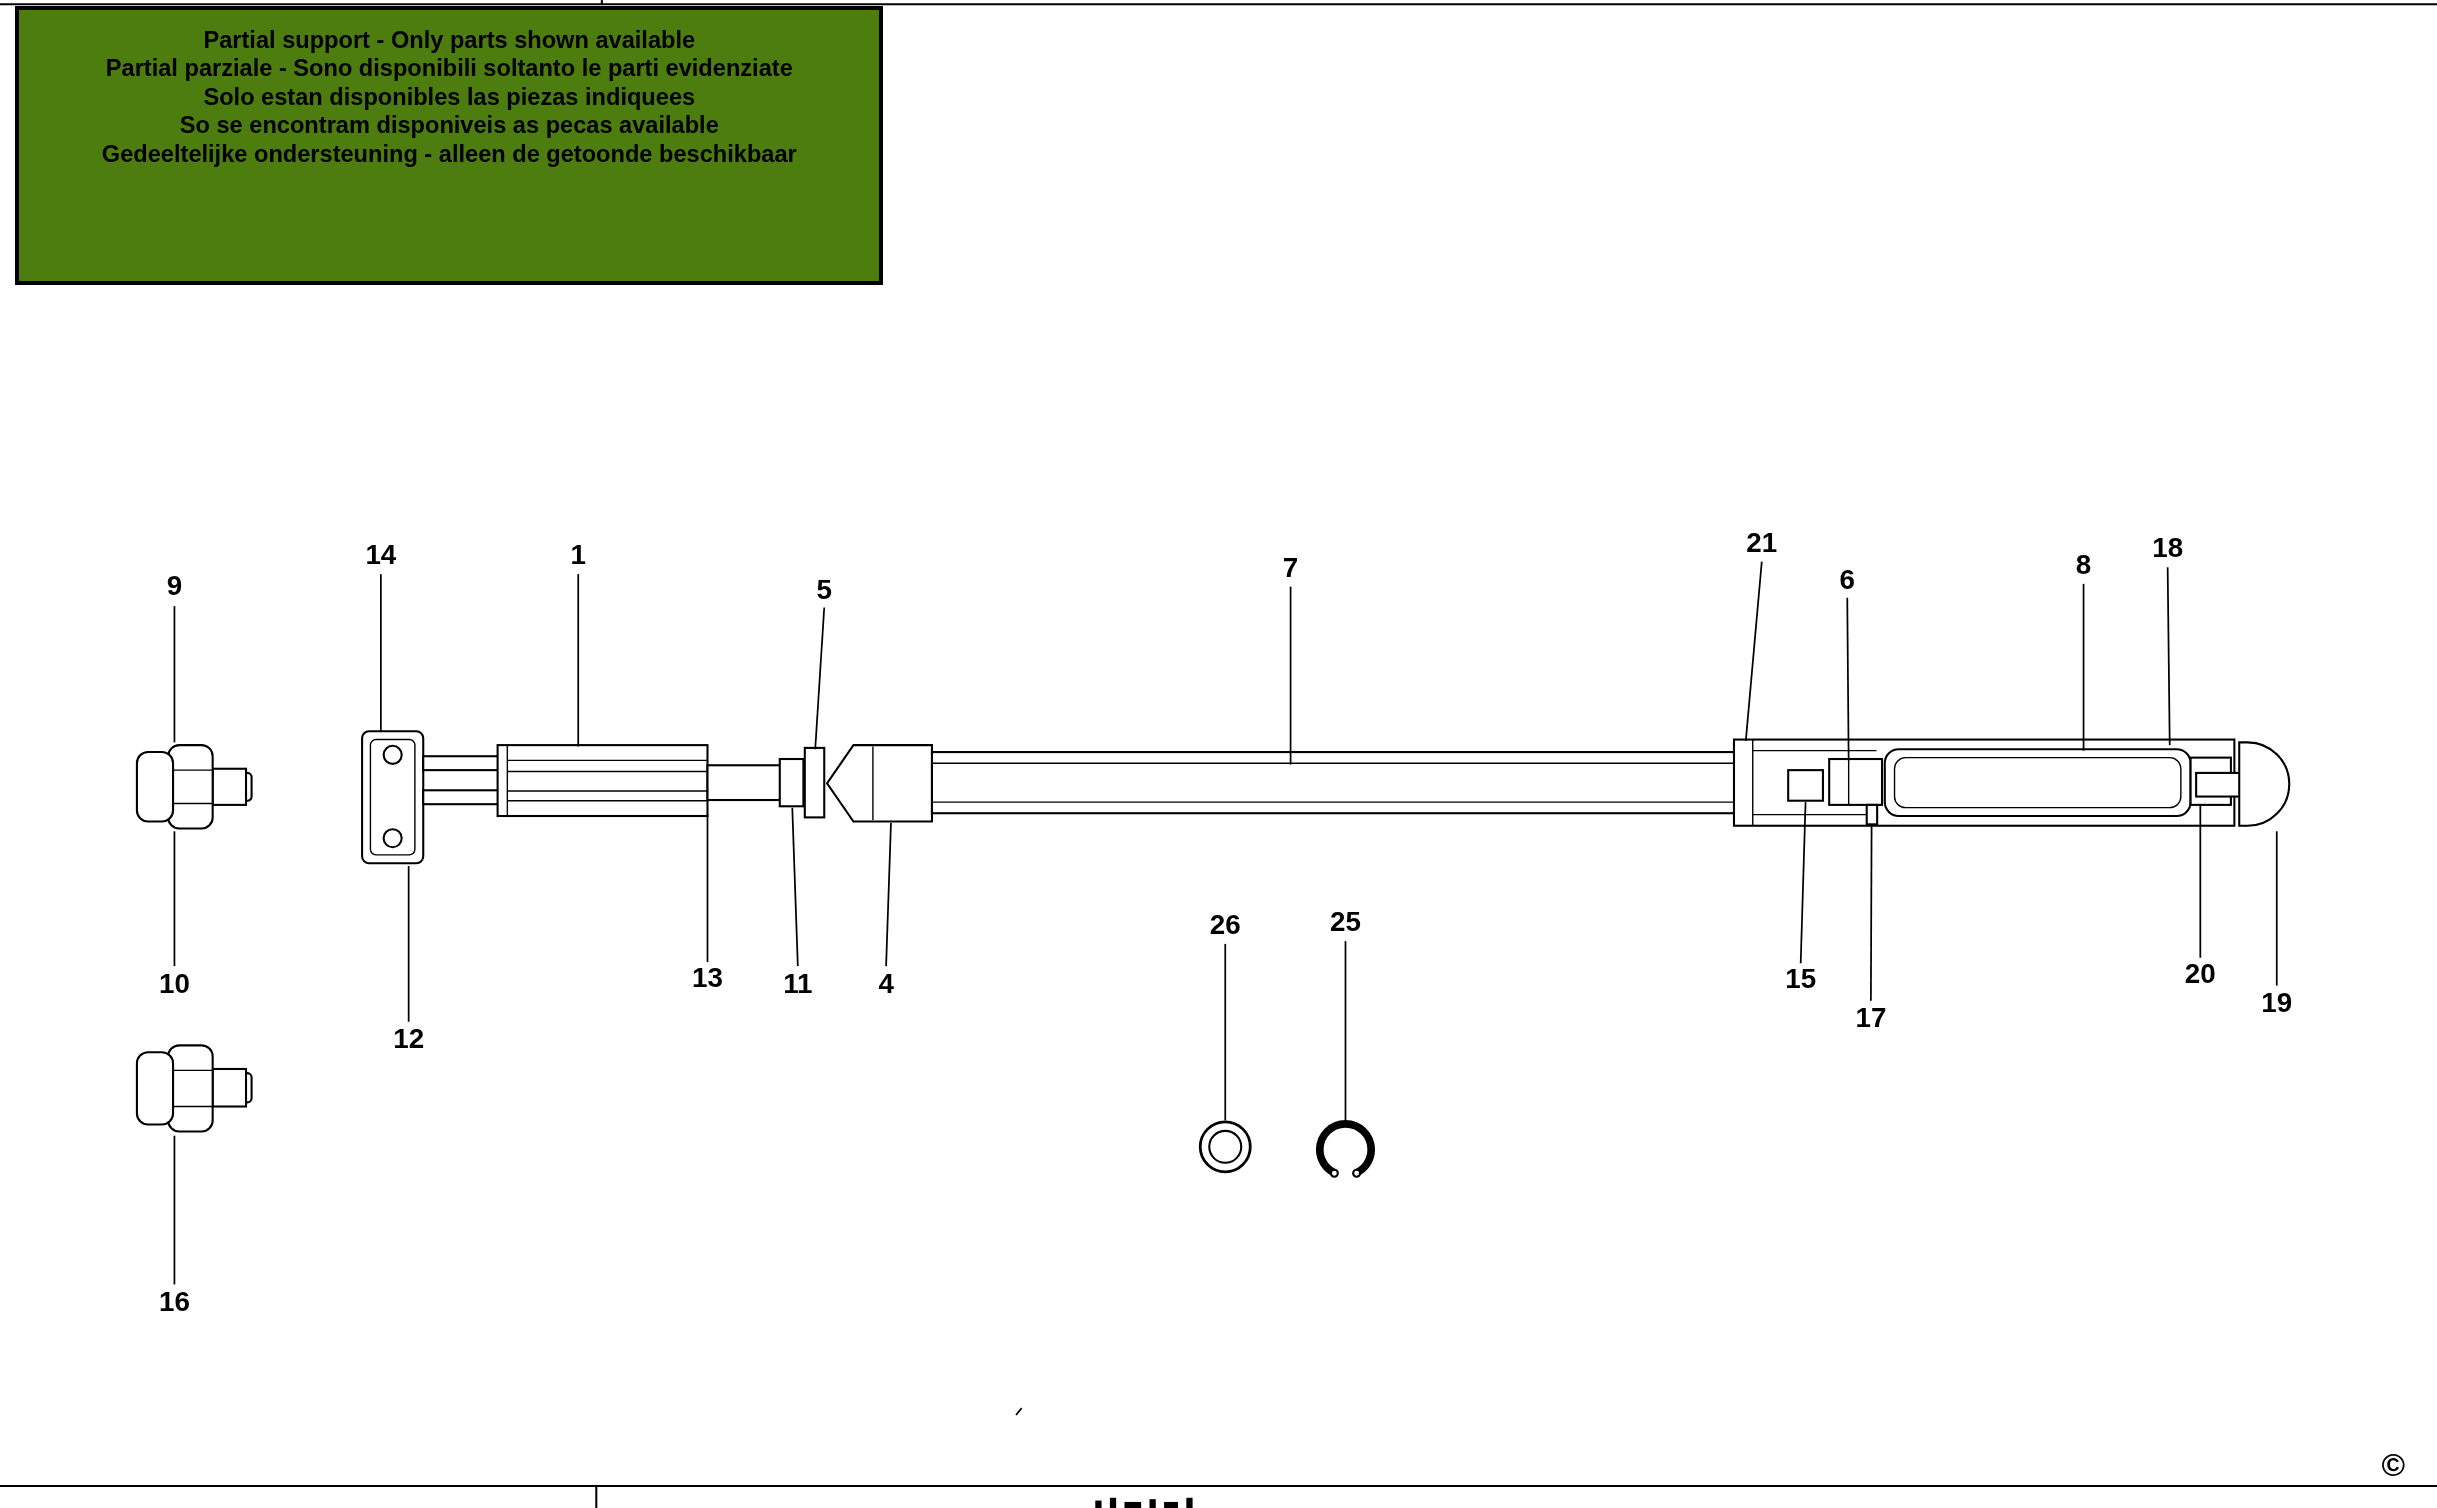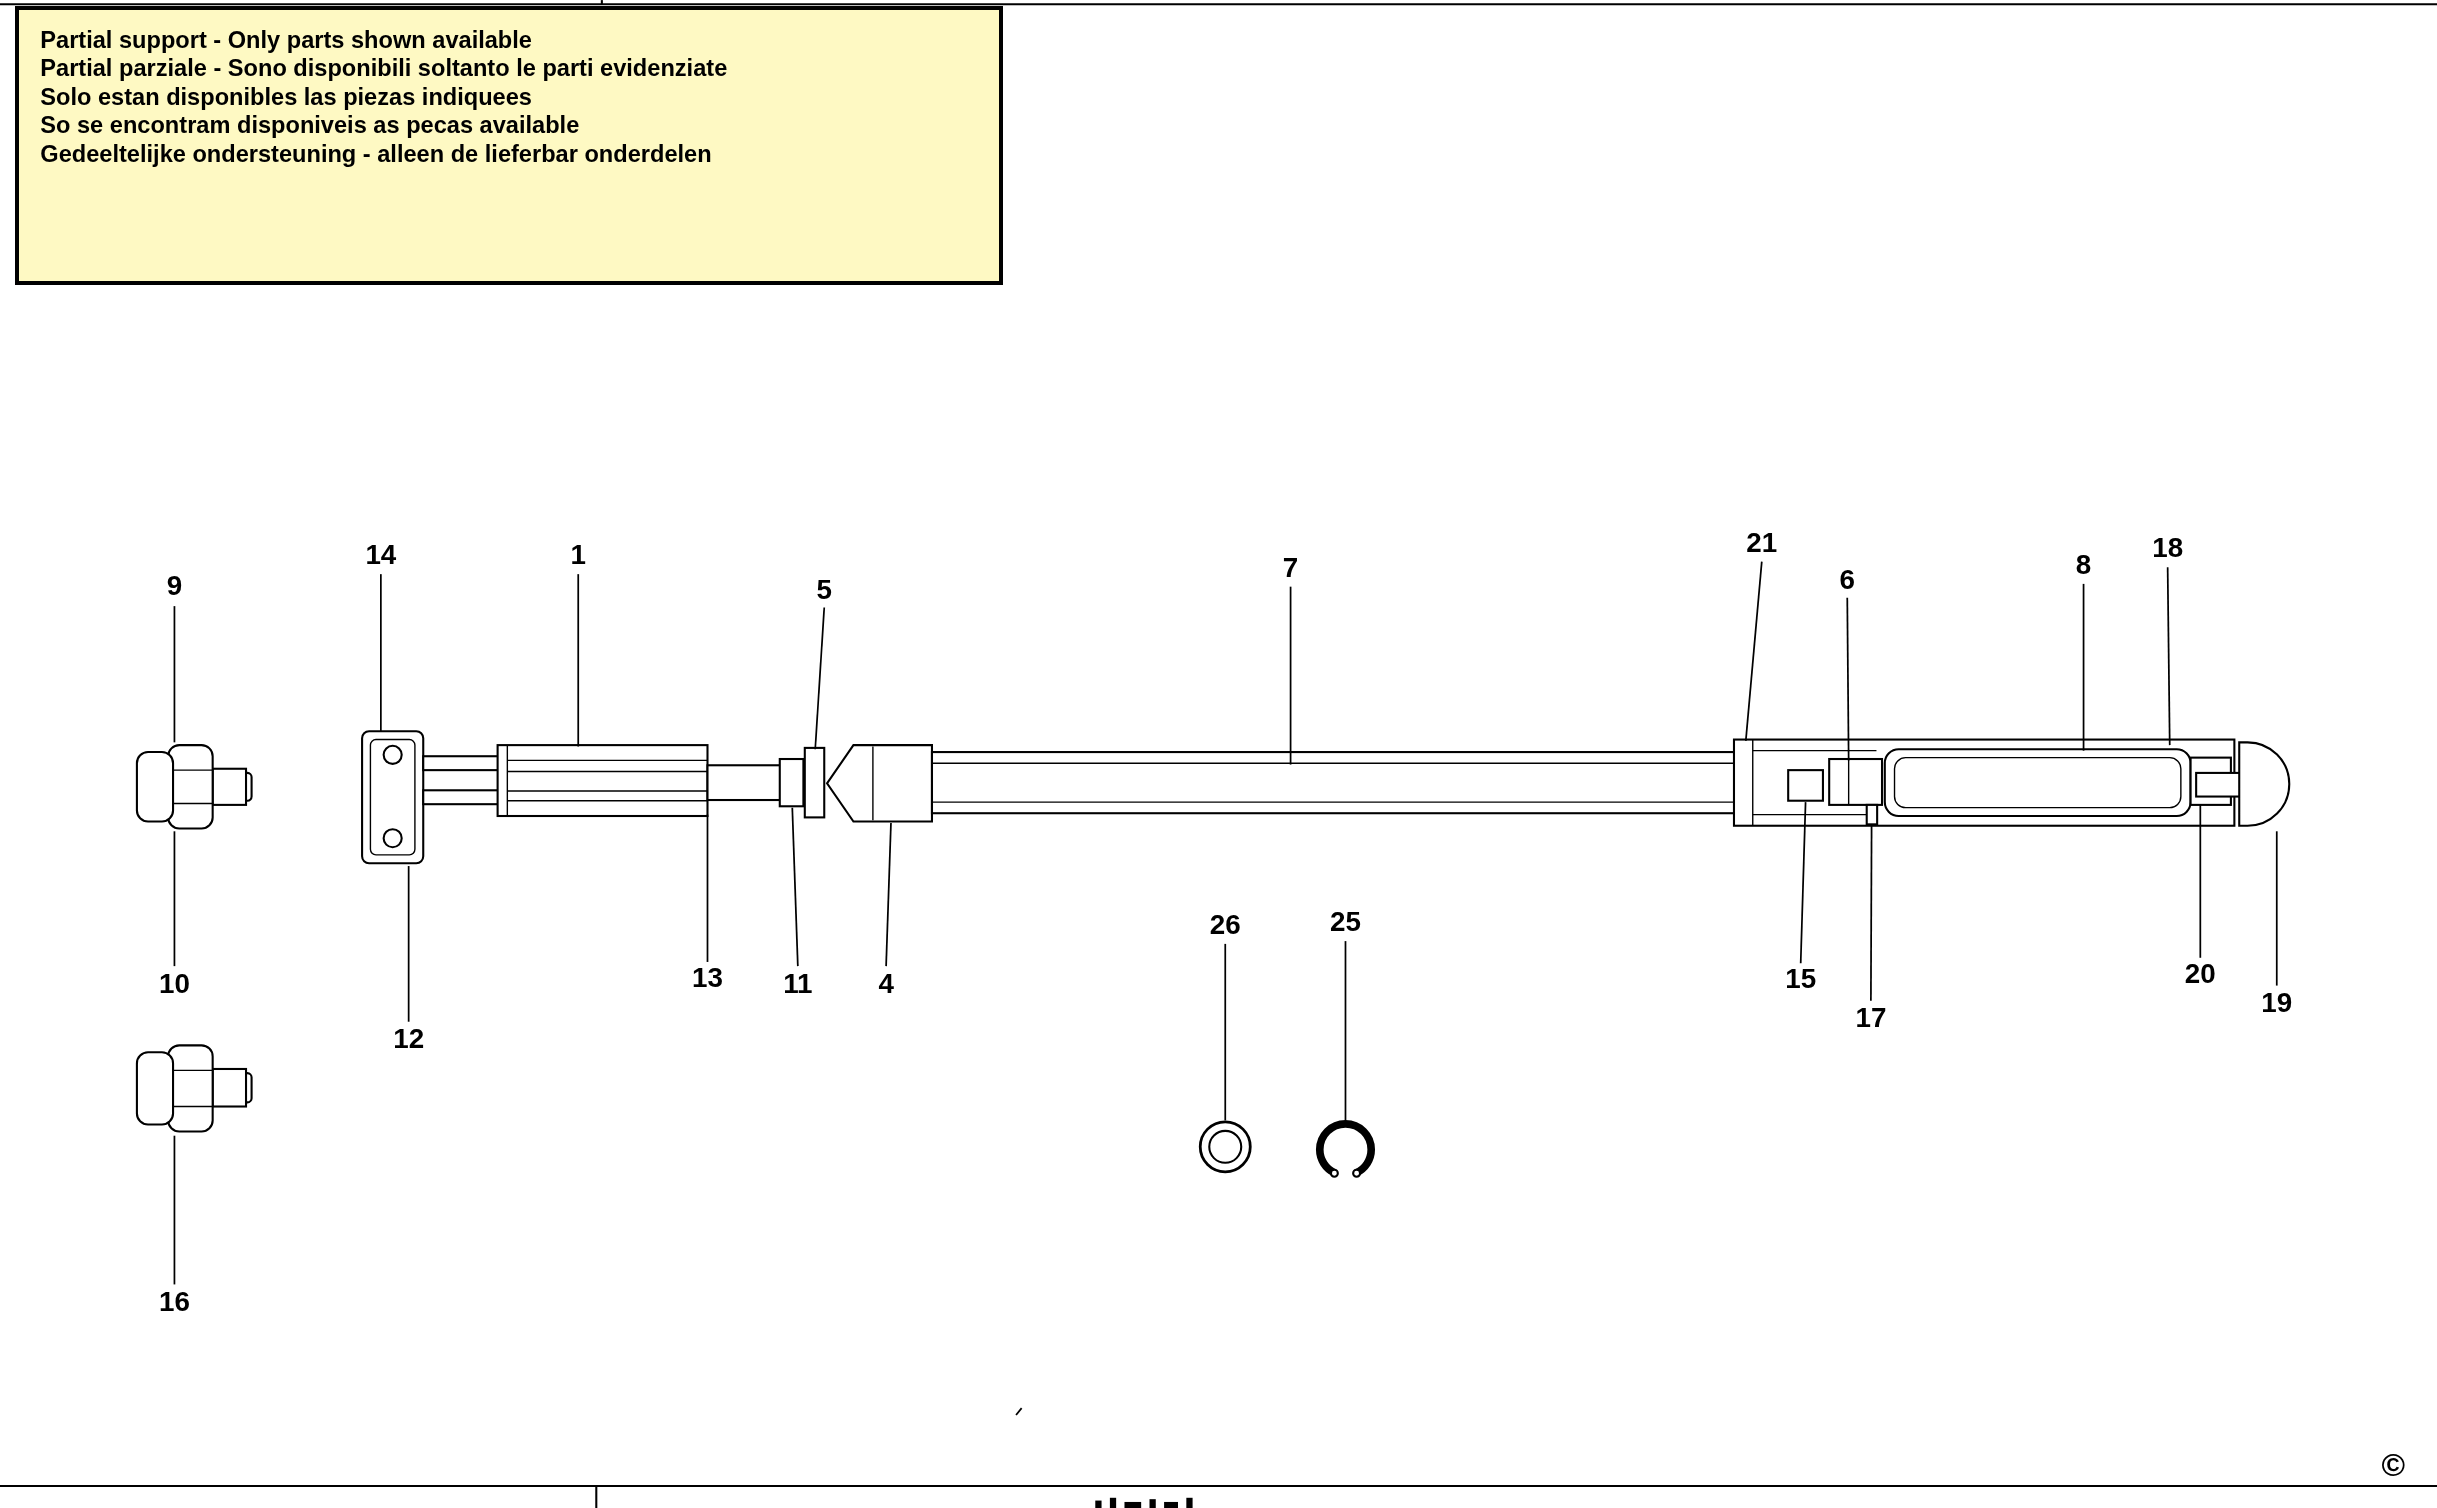--- a/index.html
+++ b/index.html
@@ -14,26 +14,27 @@
   .part-label{
     font-family:"Liberation Sans", sans-serif;
     font-size:40px;font-weight:700;fill:#000;
   }
   .outline{fill:#ffffff;stroke:#000000;stroke-width:3;}
   .thin{fill:none;stroke:#000000;stroke-width:2;}
   .leader{stroke:#000000;stroke-width:2.5;}
   .border-line{stroke:#000000;stroke-width:3;}
   .notice{
     position:absolute;left:15.3px;top:6.3px;
-    width:988px;height:279px;
+    width:868px;height:279px;
     box-sizing:border-box;
-    background:#fef9c3;
+    background:#4d7c0f;
     border:4.9px solid #000000;
     padding:15.3px 21px;
     color:#000;
+    text-align:center;
   }
   .notice-line{
     font-size:23.6px;font-weight:700;line-height:28.5px;white-space:nowrap;
   }
   .copyright{
     position:absolute;right:33px;top:1447px;
     font-size:32px;font-weight:700;color:#000;
   }
 </style>
 </head>
@@ -215,19 +216,19 @@
       <text class="part-label" x="3166" y="1414">20</text>
       <text class="part-label" x="3276" y="1456">19</text>
     </g>
   </svg>
 
   <div class="notice">
     <div class="notice-line">Partial support - Only parts shown available</div>
     <div class="notice-line">Partial parziale - Sono disponibili soltanto le parti evidenziate</div>
     <div class="notice-line">Solo estan disponibles las piezas indiquees</div>
     <div class="notice-line">So se encontram disponiveis as pecas available</div>
-    <div class="notice-line">Gedeeltelijke ondersteuning - alleen de lieferbar onderdelen</div>
+    <div class="notice-line">Gedeeltelijke ondersteuning - alleen de getoonde beschikbaar</div>
   </div>
 
   <div class="copyright">©</div>
 
 </div>
 
 
 </body></html>

